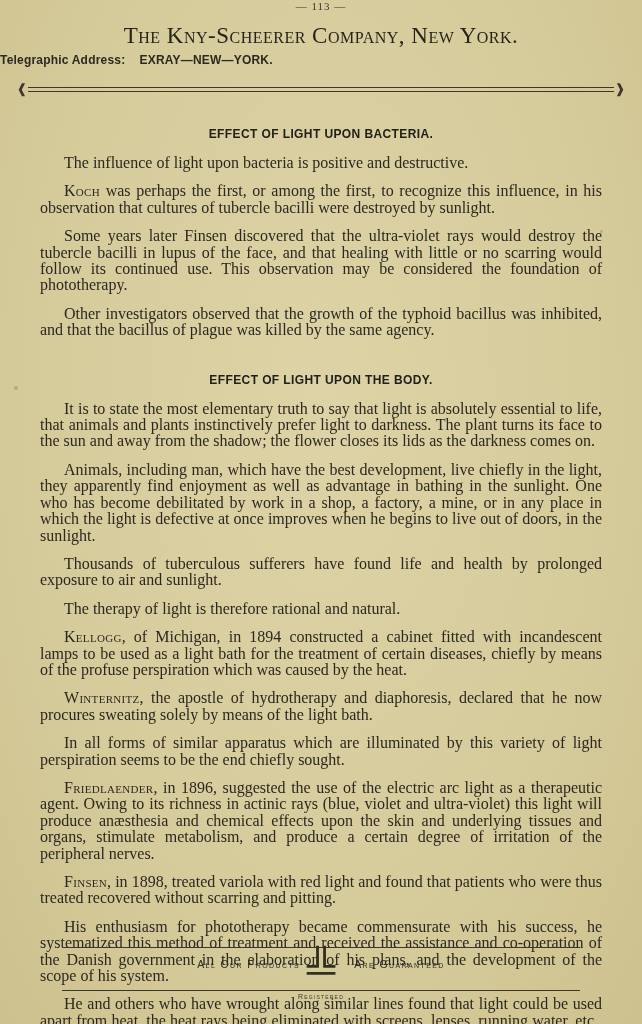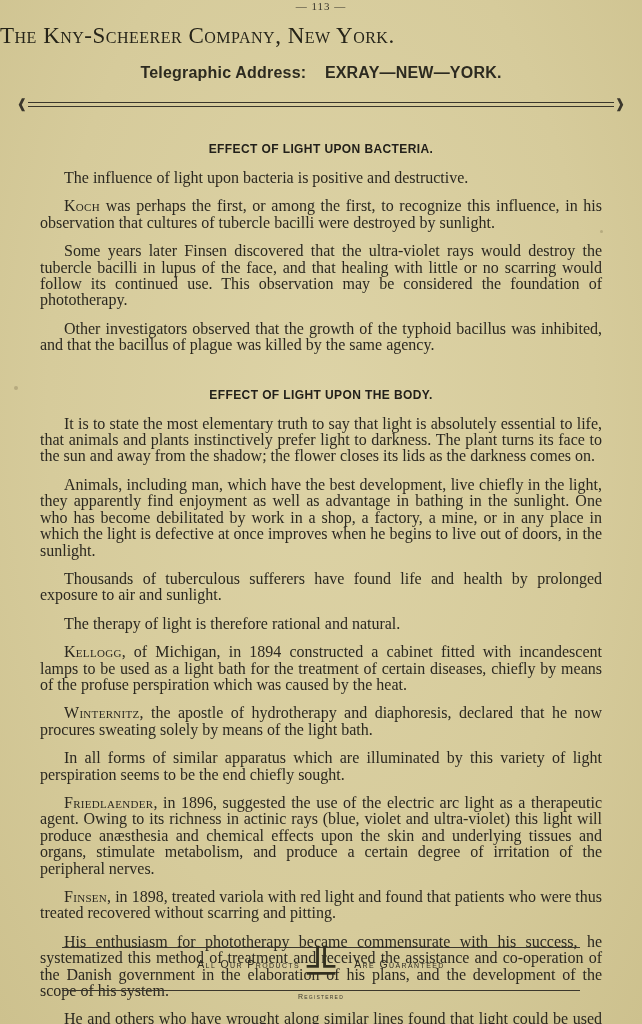--- a/index.html
+++ b/index.html
@@ -23,33 +23,33 @@
     padding: 0;
   }
   .page-number {
     text-align: center;
     font-size: 11px;
     letter-spacing: 1px;
     color: #3a372e;
     font-family: "Liberation Serif", serif;
   }
   .company-title {
-    text-align: left;
+    text-align: center;
     font-size: 23px;
     letter-spacing: 0.5px;
     margin-top: 11px;
     color: #262419;
     font-variant: small-caps;
     font-weight: normal;
     font-family: "Liberation Serif", serif;
   }
   .telegraphic {
-    text-align: center;
-    font-size: 16px;
-    margin-top: 15px;
+    text-align: left;
+    font-size: 12px;
+    margin-top: 4px;
     color: #2c2a20;
     font-family: "Liberation Sans", sans-serif;
     font-weight: bold;
     letter-spacing: 0.2px;
   }
   .telegraphic .addr-label { font-weight: bold; }
   .rule-wrap {
     position: relative;
     margin: 14px 18px 0 18px;
     height: 16px;

